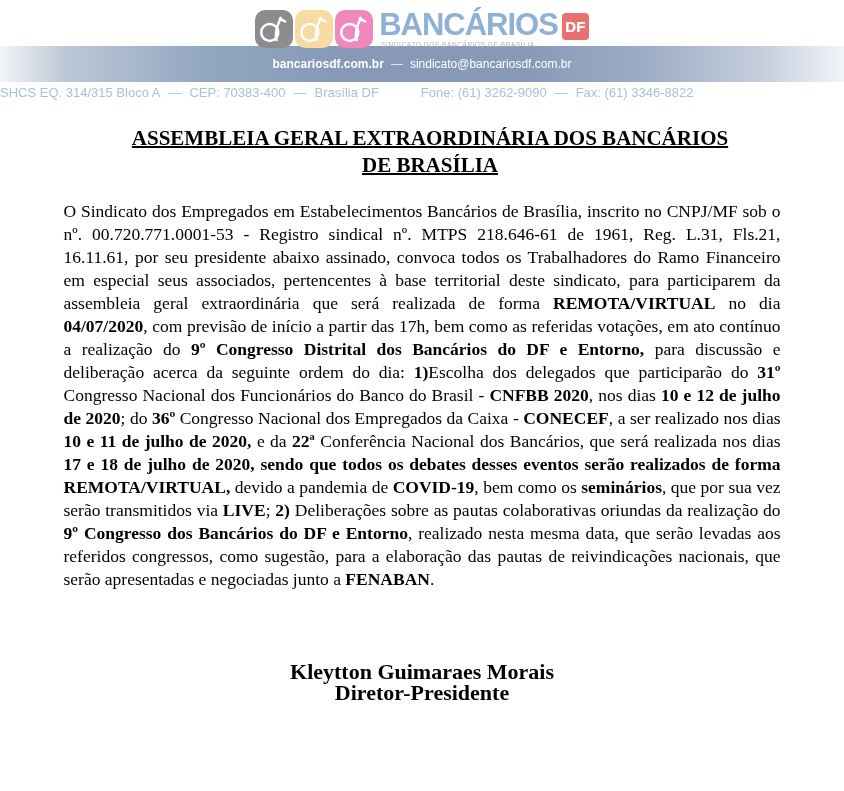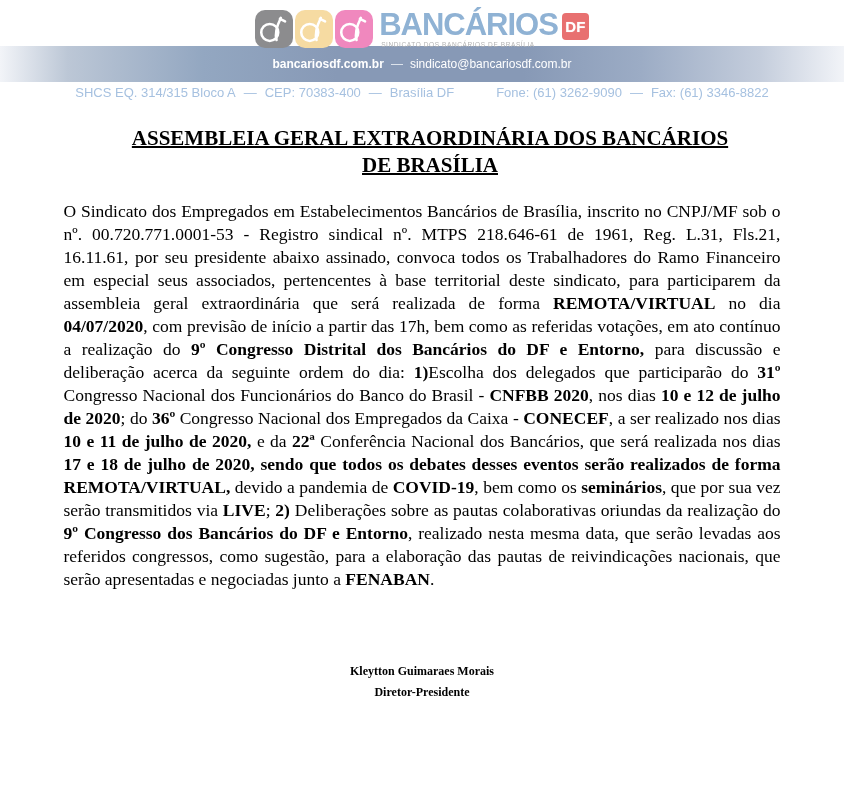--- a/index.html
+++ b/index.html
@@ -46,21 +46,21 @@
     background:linear-gradient(to right,
       #f2f4f8 0%, #bcc7d6 8%, #93a7c1 24%, #8799b6 40%,
       #8799b6 62%, #9cacc5 76%, #c4cddc 90%, #f2f4f8 100%);
     display:flex; align-items:center; justify-content:center;
     font-family:"Liberation Sans", sans-serif; font-size:12px; color:#ffffff;
   }
   .topbar .site { font-weight:bold; }
   .topbar .sep  { margin:0 7px; color:#e6ebf2; }
 
   .addr {
-    margin-top:3px; text-align:center;
+    margin-top:3px; text-align:left;
     font-family:"Liberation Sans", sans-serif; font-size:13px;
     color:#a6c1e0;
   }
   .addr .sep { margin:0 8px; }
   .addr .wide-gap { display:inline-block; width:42px; }
 
   
   .letter-title {
     margin-top:25px; text-align:center;
     font-size:21px; font-weight:bold; line-height:27px;padding-left:16px;
@@ -73,21 +73,21 @@
   }
   .body-par b { font-weight:bold; }
 
   .date-line {
     width:717px; margin:12px auto 0; text-align:right; padding-right:30px;
     font-size:17.5px; font-weight:bold;
   }
 
   .signature {
     margin-top:70px; text-align:center;
-    font-size:12px; font-weight:bold; line-height:21px;
+    font-size:22px; font-weight:bold; line-height:21px;
   }
 </style>
 </head>
 <body>
 
 <div class="page">
 
   <header>
 
     <div class="logo-row">

